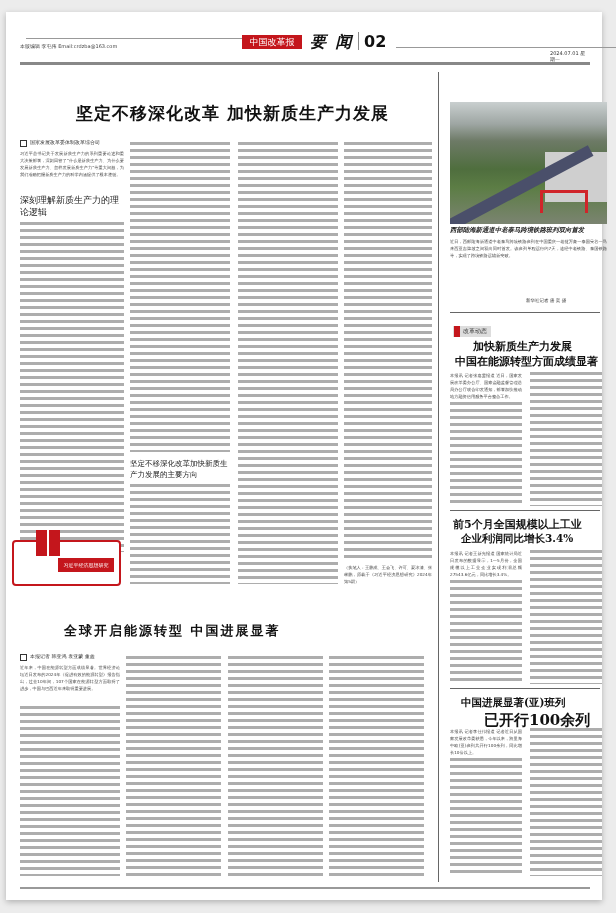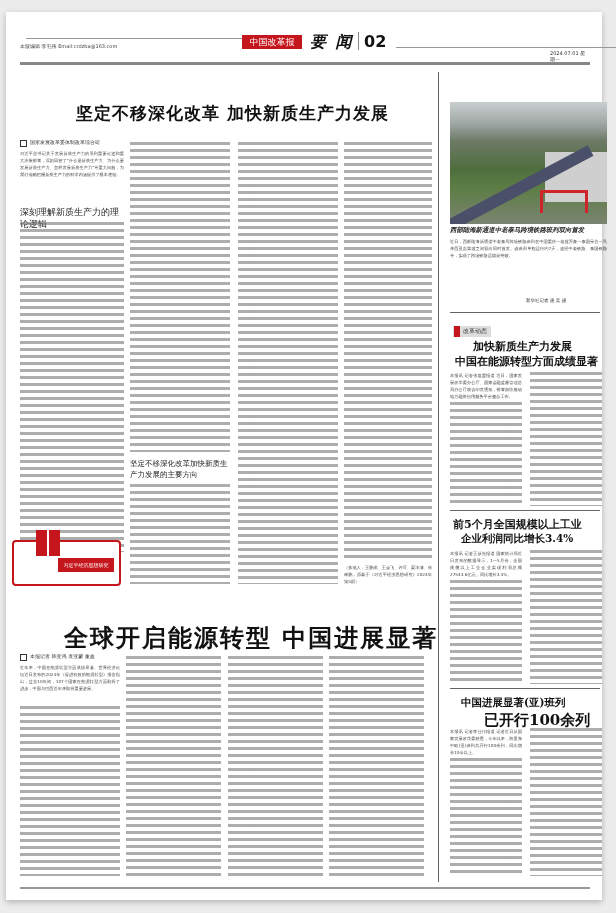--- a/index.html
+++ b/index.html
@@ -50,37 +50,37 @@
     <div class="date">2024.07.01  星期一</div>
   </div>
   <div class="rule"></div>
 
   <div class="h1" style="left:22px;top:90px;font-size:17px;letter-spacing:1px;margin-left:48px;">坚定不移深化改革  加快新质生产力发展</div>
 
   <div class="box" style="left:14px;top:128px;"></div>
   <div class="byline" style="left:24px;top:127px;">国家发展改革委体制改革综合司</div>
 
   <div class="ptext" style="position:absolute;left:14px;top:138px;width:104px;height:42px;overflow:hidden;">习近平总书记关于发展新质生产力的系列重要论述和重大决策部署，深刻回答了“什么是新质生产力、为什么要发展新质生产力、怎样发展新质生产力”等重大问题，为我们准确把握新质生产力的科学内涵提供了根本遵循。</div>
-  <div class="sub" style="left:14px;top:182px;width:104px;line-height:12px;margin-top:12px;">深刻理解新质生产力的理论逻辑</div>
+  <div class="sub" style="left:14px;top:182px;width:104px;line-height:12px;">深刻理解新质生产力的理论逻辑</div>
   <div class="lines" style="left:14px;top:210px;width:104px;height:330px;"></div>
 
   <div class="lines" style="left:124px;top:130px;width:100px;height:310px;"></div>
   <div class="sub" style="left:124px;top:446px;width:100px;line-height:11px;font-size:7.5px;">坚定不移深化改革加快新质生产力发展的主要方向</div>
   <div class="lines" style="left:124px;top:472px;width:100px;height:100px;"></div>
 
   <div class="lines" style="left:232px;top:130px;width:100px;height:442px;"></div>
   <div class="lines" style="left:338px;top:130px;width:88px;height:420px;"></div>
   <div class="ptext" style="position:absolute;left:338px;top:552px;width:88px;">（执笔人：王鹏成、王会飞、许可、夏冰清、张琳鹏，原载于《习近平经济思想研究》2024年第5期）</div>
 
   <div class="logo-book">
     <div class="b"></div>
     <div class="t">习近平经济思想研究</div>
   </div>
 
-  <div class="h1" style="left:58px;top:610px;font-size:24px;letter-spacing:2px;text-align:right;">全球开启能源转型  中国进展显著</div>
+  <div class="h1" style="left:58px;top:610px;font-size:13px;letter-spacing:2px;text-align:right;">全球开启能源转型  中国进展显著</div>
 
   <div class="box" style="left:14px;top:642px;"></div>
   <div class="byline" style="left:24px;top:641px;">本报记者 韩亚鸿 袁亚蒙 董鑫</div>
   <div class="ptext" style="position:absolute;left:14px;top:652px;width:100px;height:40px;overflow:hidden;">近年来，中国在能源转型方面成绩显著。世界经济论坛近日发布的2024年《促进有效的能源转型》报告指出，过去10年间，107个国家在能源转型方面取得了进步，中国与巴西近年来取得重要进展。</div>
   <div class="lines" style="left:14px;top:694px;width:100px;height:170px;"></div>
   <div class="lines" style="left:120px;top:644px;width:95px;height:220px;"></div>
   <div class="lines" style="left:222px;top:644px;width:95px;height:220px;"></div>
   <div class="lines" style="left:323px;top:644px;width:95px;height:220px;"></div>
 
   <div class="vdiv" style="left:432px;top:60px;height:810px;"></div>

